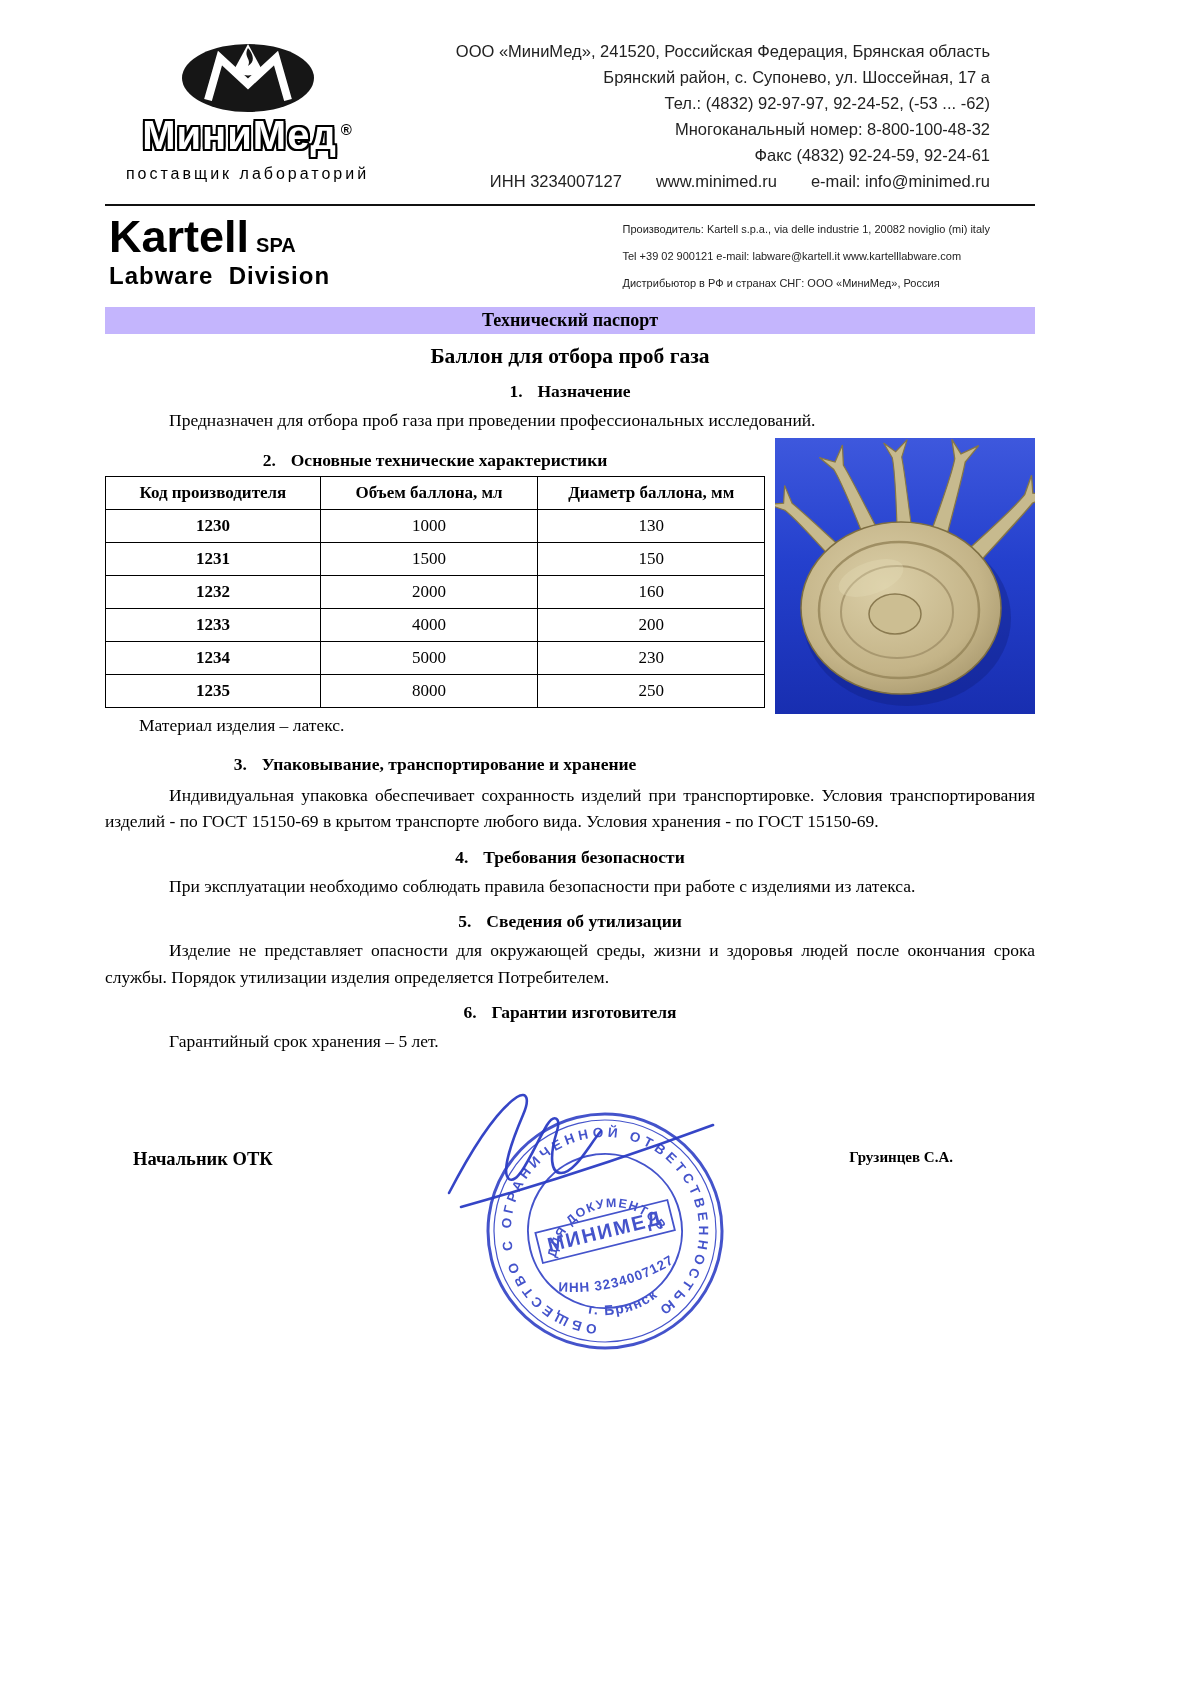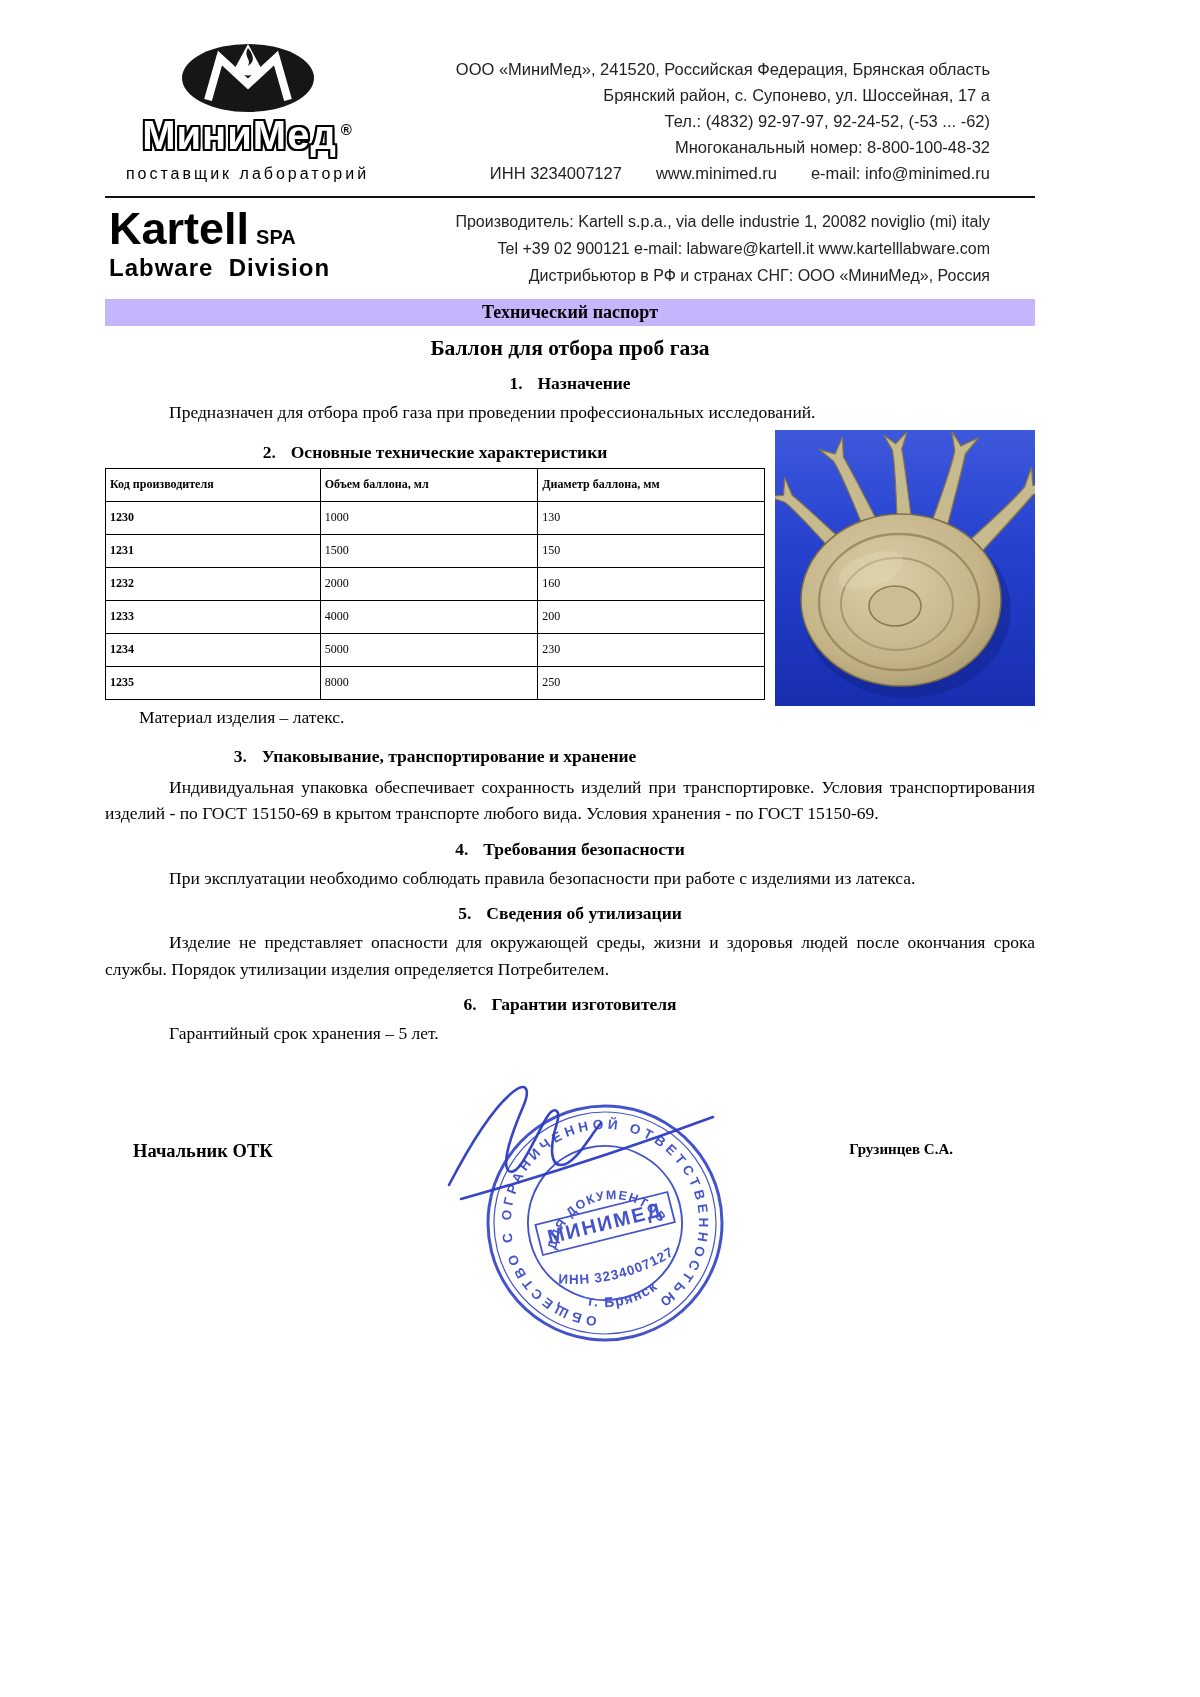--- a/index.html
+++ b/index.html
@@ -10,50 +10,50 @@
   .hdr{display:flex;justify-content:space-between;align-items:flex-start;}
   .logo-block{width:285px;text-align:center;padding-top:2px;}
   .logo-mark{display:block;margin:0 auto;}
   .brand-line{font-family:"Liberation Sans",sans-serif;font-weight:bold;font-size:40px;line-height:1.05;
     color:#fff;letter-spacing:1px;
     text-shadow:-2px -2px 0 #000,2px -2px 0 #000,-2px 2px 0 #000,2px 2px 0 #000,
                 -2px 0 0 #000,2px 0 0 #000,0 -2px 0 #000,0 2px 0 #000;}
   .reg-mark{font-family:"Liberation Sans",sans-serif;font-size:15px;color:#000;text-shadow:none;
     vertical-align:super;margin-left:4px;font-weight:bold;}
   .tagline{font-family:"Liberation Sans",sans-serif;font-weight:normal;font-size:16px;letter-spacing:3px;margin-top:9px;}
-  .hdr-right{margin-right:45px;margin-top:20px;text-align:right;font-family:"Liberation Sans",sans-serif;
+  .hdr-right{margin-right:45px;margin-top:2px;text-align:right;font-family:"Liberation Sans",sans-serif;
     font-size:16.5px;line-height:26px;color:#222;}
   .inn-line{display:flex;justify-content:flex-end;gap:34px;}
 
   
   .kartell{display:flex;justify-content:space-between;border-top:2px solid #111;margin-top:10px;padding-top:8px;gap:24px;}
   .kartell-logo{padding-left:4px;}
   .kartell-name{font-family:"Liberation Sans",sans-serif;font-weight:bold;font-size:45px;line-height:1;}
   .kartell-spa{font-family:"Liberation Sans",sans-serif;font-weight:bold;font-size:20px;margin-left:7px;}
   .kartell-division{font-family:"Liberation Sans",sans-serif;font-weight:bold;font-size:24px;
     letter-spacing:1px;margin-top:3px;white-space:pre;}
-  .kartell-right{margin-right:45px;text-align:right;font-family:"Liberation Sans",sans-serif;
-    font-size:16px;line-height:27px;margin-top:2px;color:#222;}
+  .kartell-right{margin-right:45px;font-family:"Liberation Sans",sans-serif;
+    font-size:11px;line-height:27px;margin-top:2px;color:#222;}
 
   
   .doc-type-band{margin-top:10px;background:#c4b5fd;text-align:center;font-weight:bold;font-size:18px;padding:3px 0;}
   .doc-title{margin:10px 0 0;text-align:center;font-weight:bold;font-size:21.5px;}
 
   
   .sec-h{display:flex;justify-content:center;gap:15px;font-weight:bold;font-size:17.5px;margin:12px 0 5px;
     white-space:pre-wrap;}
   .body-text{font-size:17.5px;line-height:26.5px;text-align:justify;text-indent:64px;margin:2px 0;}
   .body-text.single{text-align:left;}
 
   
   .two-col{display:flex;justify-content:space-between;margin-top:4px;}
   .col-left{width:660px;}
   .col-right{width:260px;}
   .spec-table{border-collapse:collapse;width:660px;margin-top:2px;}
-  .spec-table th,.spec-table td{border:1.5px solid #000;text-align:left;font-size:12px;height:30px;padding:1px 4px;}
+  .spec-table th,.spec-table td{border:1.5px solid #000;text-align:center;font-size:17px;height:30px;padding:1px 4px;}
   .spec-table th{font-weight:bold;}
   .spec-table td.code{font-weight:bold;}
   .material-note{font-size:17.5px;margin:7px 0 8px;padding-left:34px;}
   .sec-h.in-col{margin-top:18px;}
   .photo-frame{display:block;}
 
   
   .sign-row{position:relative;margin-top:78px;height:250px;}
   .sign-left{position:absolute;left:28px;top:16px;font-weight:bold;font-size:18.5px;}
   .sign-right{position:absolute;right:82px;top:16px;font-weight:bold;font-size:15px;}
@@ -74,20 +74,21 @@
         <path d="M 30,62 L 42,20 L 70,46 L 98,20 L 110,62" stroke="#ffffff" stroke-width="8" fill="none" stroke-linejoin="miter"></path>
       </svg>
       <div class="brand-line"><span>МиниМед</span><span class="reg-mark">®</span></div>
       <div class="tagline">поставщик лабораторий</div>
     </div>
     <div class="hdr-right">
       <div>ООО «МиниМед», 241520, Российская Федерация, Брянская область</div>
       <div>Брянский район, с. Супонево,  ул. Шоссейная, 17 а</div>
       <div>Тел.: (4832) 92-97-97, 92-24-52, (-53 ... -62)</div>
       <div>Многоканальный номер: 8-800-100-48-32</div>
+      <div>Факс (4832) 92-24-59, 92-24-61</div>
       <div class="inn-line">
         <span>ИНН 3234007127</span>
         <span>www.minimed.ru</span>
         <span>e-mail: info@minimed.ru</span>
       </div>
     </div>
   </header>
 
   <section class="kartell">
     <div class="kartell-logo">

